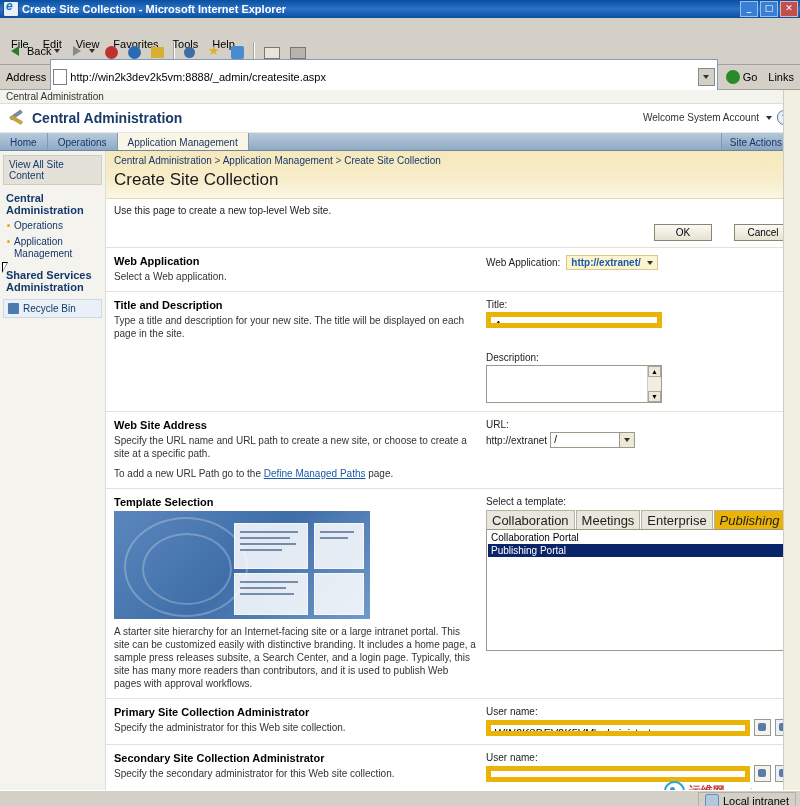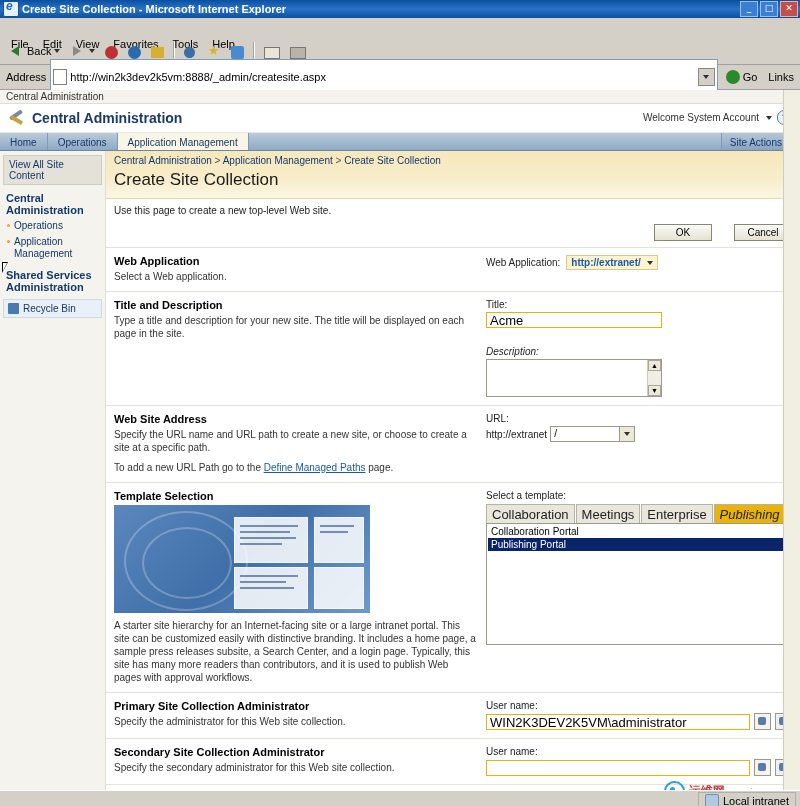--- a/index.html
+++ b/index.html
@@ -383,29 +383,30 @@
   }
   .sec-left { width: 372px; padding-right: 10px; box-sizing: border-box; flex: none; }
   .sec-right { flex: 1; }
   .sec-title { font-size: 11px; font-weight: bold; color: #000; margin-bottom: 3px; }
   .sec-desc { font-size: 10px; color: #333; line-height: 13px; }
   .sec-desc + .sec-desc { margin-top: 7px; }
   .lnk { color: #1a5aa8; text-decoration: underline; }
   .fld-label { font-size: 10px; color: #222; margin-bottom: 2px; }
   .txtbox {
     height: 16px;
-    border: 1px solid #eab308;
+    border: 5px solid #eab308;
     background: #fff;
-    font-size: 13px;
+    font-size: 11px;
     padding: 1px 3px;
     box-sizing: border-box;
     color: #000;
     line-height: 14px;
     overflow: hidden;
     white-space: nowrap;
+    font-style: italic;
   }
   .webapp-value {
     display: inline-flex;
     align-items: center;
     gap: 6px;
     background: #fdf3cf;
     border: 1px solid #d9c98e;
     padding: 1px 4px;
     font-size: 10px;
     font-weight: bold;
@@ -752,21 +753,21 @@
         </div>
 
         <div class="section">
           <div class="sec-left">
             <div class="sec-title">Title and Description</div>
             <div class="sec-desc">Type a title and description for your new site. The title will be displayed on each page in the site.</div>
           </div>
           <div class="sec-right">
             <div class="fld-label">Title:</div>
             <div class="txtbox" style="width:176px;">Acme</div>
-            <div class="fld-label" style="margin-top:18px;font-style:italic;">Description:</div>
+            <div class="fld-label" style="margin-top:24px;">Description:</div>
             <div class="desc-box" style="width:176px;">
               <span></span>
               <span class="vscroll">
                 <span class="vsb">▲</span>
                 <span class="vsb">▼</span>
               </span>
             </div>
           </div>
         </div>
 

